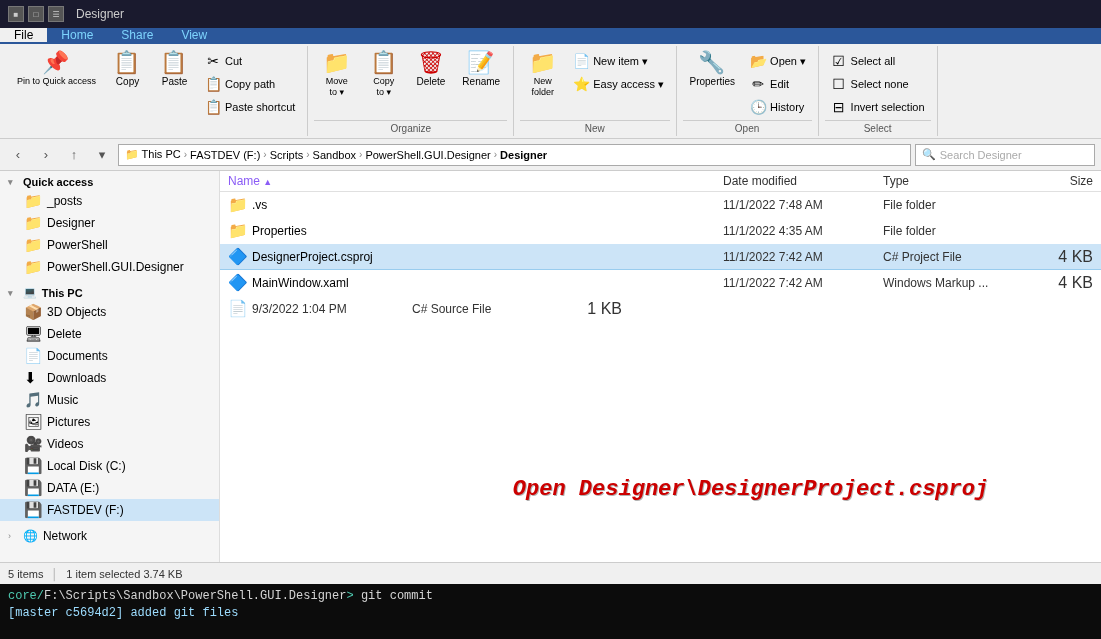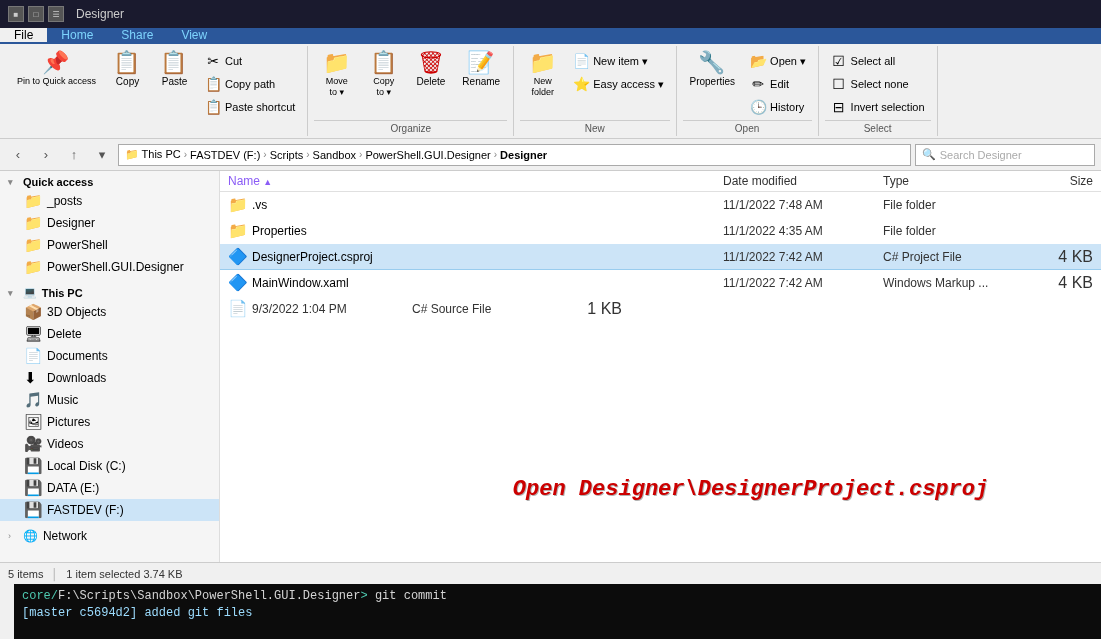--- a/index.html
+++ b/index.html
@@ -65,21 +65,21 @@
 
     
     .overlay-area { position: absolute; bottom: 60px; left: 400px; right: 0; pointer-events: none; display: flex; align-items: flex-end; justify-content: center; }
     .overlay-text { font-family: 'Courier New', monospace; font-size: 22px; font-weight: bold; font-style: italic; color: #cc0000; text-shadow: 1px 1px 0 rgba(0,0,0,0.3); }
 
     
     .status-bar { background: #f0f0f0; border-top: 1px solid #ccc; height: 22px; display: flex; align-items: center; padding: 0 8px; font-size: 11px; color: #333; gap: 8px; }
     .status-sep { color: #aaa; }
 
     
-    .terminal-area { background: #0c0c0c; color: #cccccc; height: 55px; font-family: 'Courier New', monospace; font-size: 12px; padding: 4px 8px; overflow: hidden; margin-left: 14px; }
+    .terminal-area { background: #0c0c0c; color: #cccccc; height: 55px; font-family: 'Courier New', monospace; font-size: 12px; padding: 4px 8px; overflow: hidden; }
     .terminal-line { line-height: 1.4; }
     .terminal-prompt { color: #4ec9b0; }
     .terminal-cmd { color: #d4d4d4; }
     .terminal-output { color: #9cdcfe; }
 
     
     .sidebar::-webkit-scrollbar, .file-area::-webkit-scrollbar { width: 8px; }
     .sidebar::-webkit-scrollbar-track, .file-area::-webkit-scrollbar-track { background: #f5f5f5; }
     .sidebar::-webkit-scrollbar-thumb, .file-area::-webkit-scrollbar-thumb { background: #ccc; border-radius: 4px; }
   </style>

